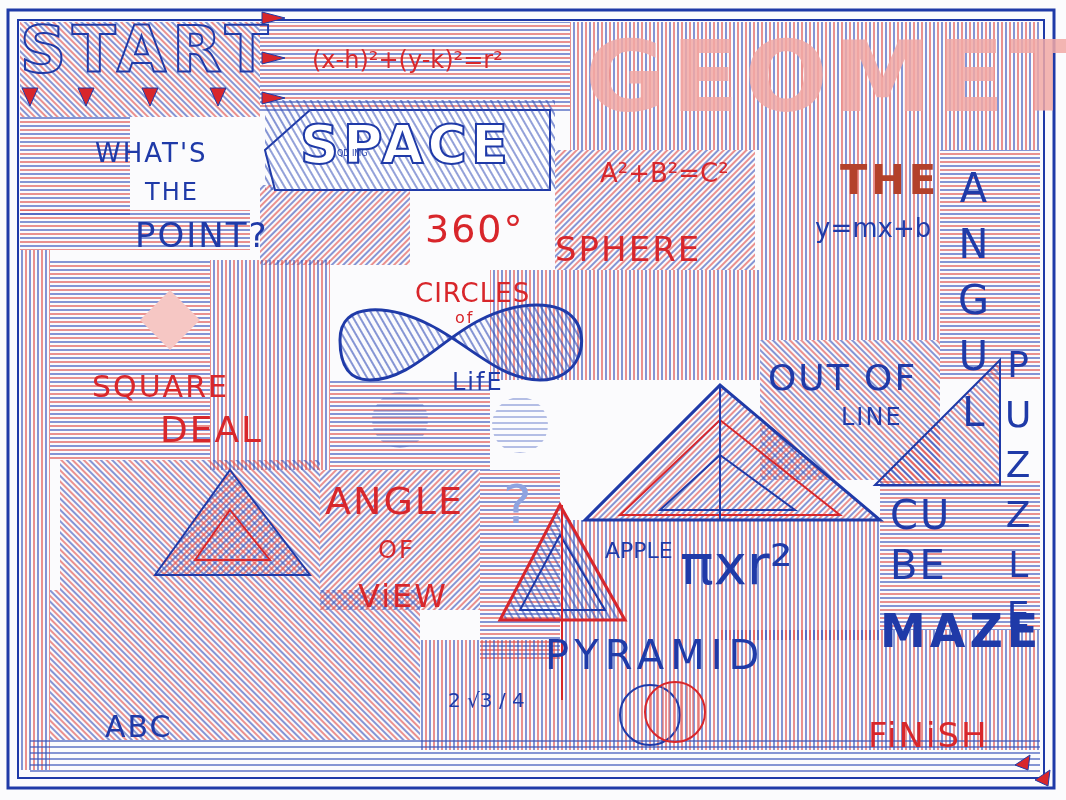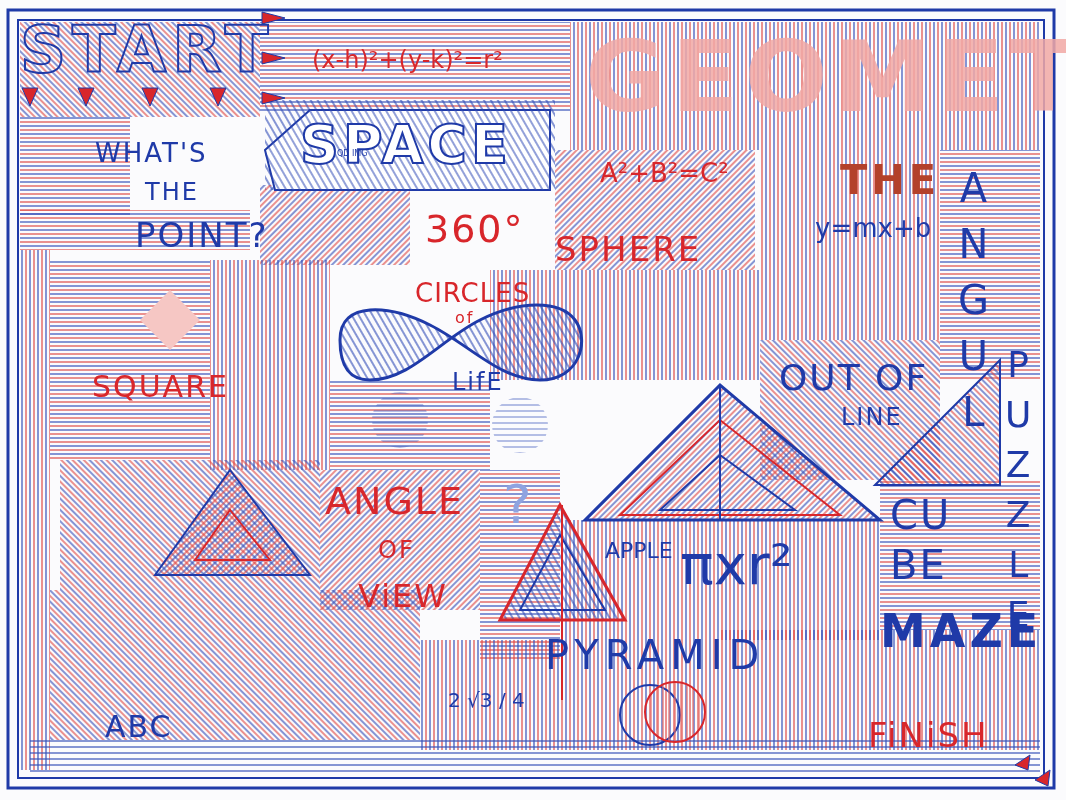--- a/index.html
+++ b/index.html
@@ -147,22 +147,23 @@
   <span>E</span>
 </div>
 
 <div class="lbl red thin" style="left:425px;top:210px;font-size:38px;">360°</div>
 <div class="lbl red thin" style="left:555px;top:232px;font-size:34px;">SPHERE</div>
 <div class="lbl red thin" style="left:415px;top:280px;font-size:26px;letter-spacing:1px;">CIRCLES</div>
 <div class="lbl red thin" style="left:455px;top:310px;font-size:16px;">of</div>
 <div class="lbl blue thin" style="left:452px;top:370px;font-size:24px;">LifE</div>
 
 <div class="lbl red thin" style="left:92px;top:372px;font-size:30px;">SQUARE</div>
+<div class="lbl red thin" style="left:160px;top:412px;font-size:36px;">DEAL</div>
 
-<div class="lbl blue thin" style="left:768px;top:360px;font-size:36px;padding-left:11px;">OUT OF</div>
+<div class="lbl blue thin" style="left:768px;top:360px;font-size:36px;">OUT OF</div>
 <div class="lbl blue thin" style="left:825px;top:405px;font-size:24px;margin-left:16px;">LINE</div>
 
 <div class="lbl red thin" style="left:325px;top:482px;font-size:38px;">ANGLE</div>
 <div class="lbl red thin" style="left:378px;top:538px;font-size:24px;">OF</div>
 <div class="lbl red thin" style="left:358px;top:580px;font-size:32px;">ViEW</div>
 
 <div class="lbl" style="left:503px;top:478px;font-size:54px;color:#8fa3e0;">?</div>
 <div class="lbl blue thin" style="left:605px;top:540px;font-size:22px;letter-spacing:0;">APPLE</div>
 <div class="lbl blue thin" style="left:680px;top:525px;font-size:56px;letter-spacing:0;margin-top:12px;">πxr²</div>
 <div class="lbl blue thin" style="left:545px;top:635px;font-size:40px;letter-spacing:6px;">PYRAMID</div>

